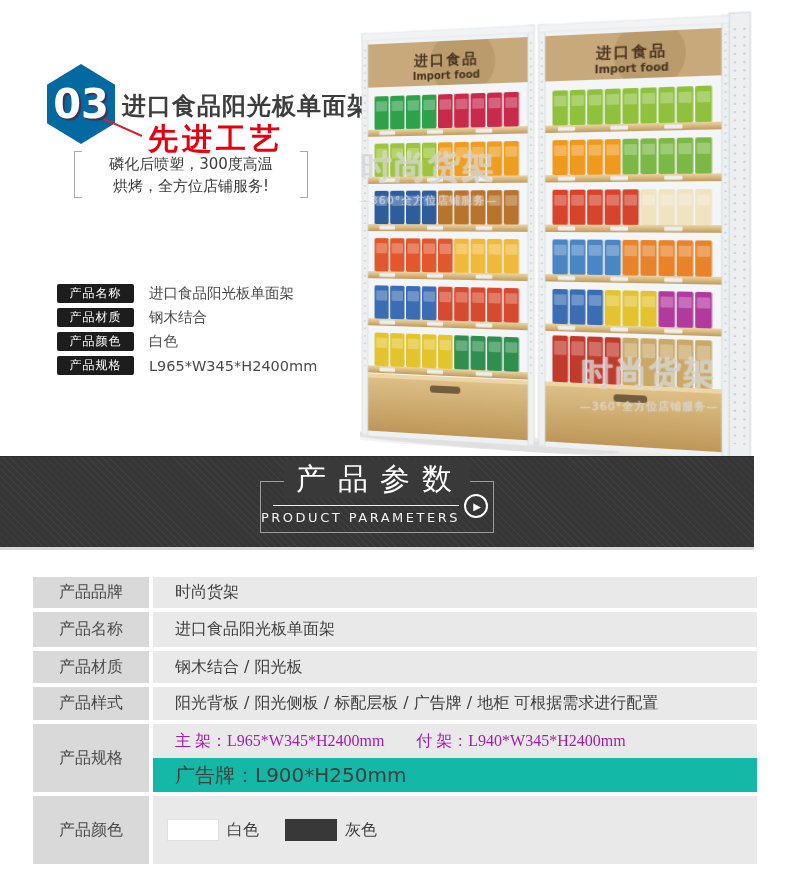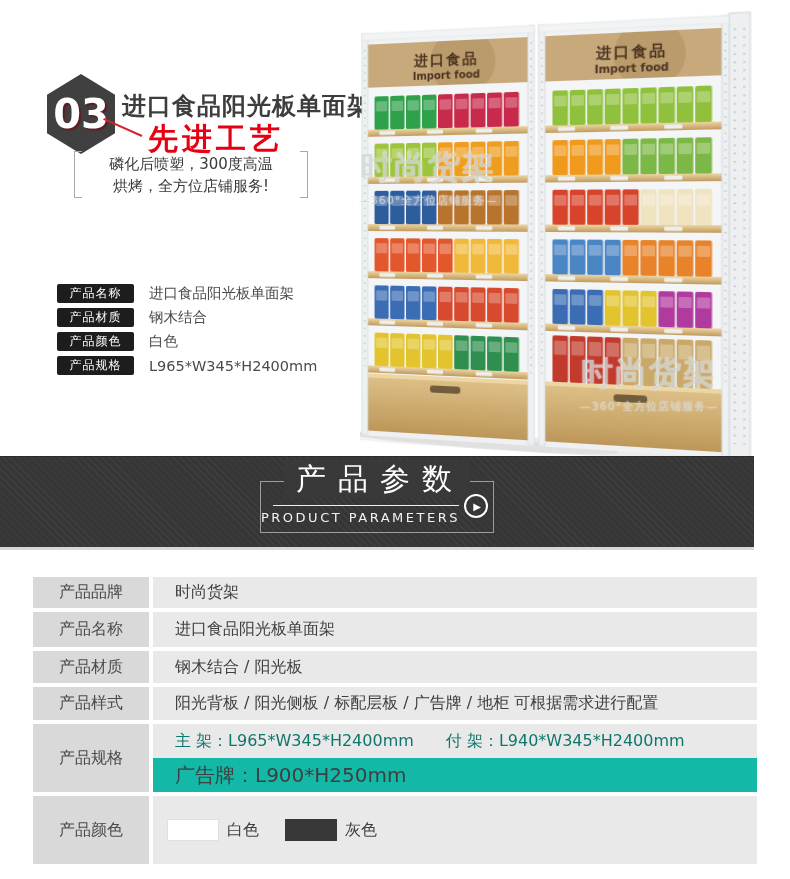--- a/index.html
+++ b/index.html
@@ -1,20 +1,20 @@
 <!DOCTYPE html>
 <html><head>
 <meta charset="utf-8">
 <style>
   html,body{margin:0;padding:0;background:#fff;}
   .page{position:relative;width:790px;height:879px;background:#ffffff;overflow:hidden;
         font-family:"DejaVu Sans","Liberation Sans",sans-serif;}
 
   
-  .hexagon{position:absolute;left:47px;top:74px;width:68px;height:80px;background:#404040;
+  .hexagon{position:absolute;left:47px;top:64px;width:68px;height:80px;background:#0369a1;
            clip-path:polygon(50% 0%,100% 26%,100% 74%,50% 100%,0% 74%,0% 26%);
            display:flex;align-items:center;justify-content:center;}
   .hexagon span{color:#fff;font-size:40px;font-weight:800;line-height:1;
                 text-shadow:2px 2px 1px rgba(120,0,10,.55);}
   .red-line{position:absolute;left:104px;top:118px;width:42px;height:2px;background:#d3232e;
             transform:rotate(24deg);transform-origin:0 0;}
   .feat-title{position:absolute;left:122px;top:90px;font-size:24px;font-weight:600;
               color:#3d3d3d;letter-spacing:1px;white-space:nowrap;}
   .feat-sub{position:absolute;left:148px;top:119px;font-size:30px;font-weight:bold;
             color:#e60012;letter-spacing:4px;white-space:nowrap;}
@@ -61,21 +61,21 @@
   
   .ptable{position:absolute;left:33px;top:577px;width:724px;}
   .trow{display:flex;margin-bottom:4px;}
   .tlabel{width:116px;background:#d9d9d9;display:flex;align-items:center;justify-content:center;
           font-size:16px;color:#4b4b4b;flex-shrink:0;}
   .tvalue{flex:1;margin-left:4px;background:#e9e9e9;display:flex;align-items:center;
           padding-left:22px;font-size:16px;color:#3f3f3f;}
   .h31{height:31px}.h35{height:35px}.h32{height:32px}.h33{height:33px}.h68{height:68px}
   .tvalue-col{flex:1;margin-left:4px;display:flex;flex-direction:column;}
   .sub1{height:34px;background:#e9e9e9;display:flex;align-items:center;padding-left:22px;
-        font-size:16px;color:#0f766e;}
+        font-size:16px;color:#a21caf;font-family:Liberation Serif, serif;}
   .sub2{flex:1;background:#14b8a6;display:flex;align-items:center;padding-left:22px;
         font-size:20px;color:#3f3f3f;}
   .swatch-row{padding-left:14px;}
   .swatch{width:52px;height:22px;margin-right:8px;flex-shrink:0;}
   .swatch.white{border:1px solid #e0e0e0;box-sizing:border-box;}
   .swatch-name{margin-right:26px;font-size:16px;color:#3f3f3f;}
 </style>
 </head>
 <body>
 

